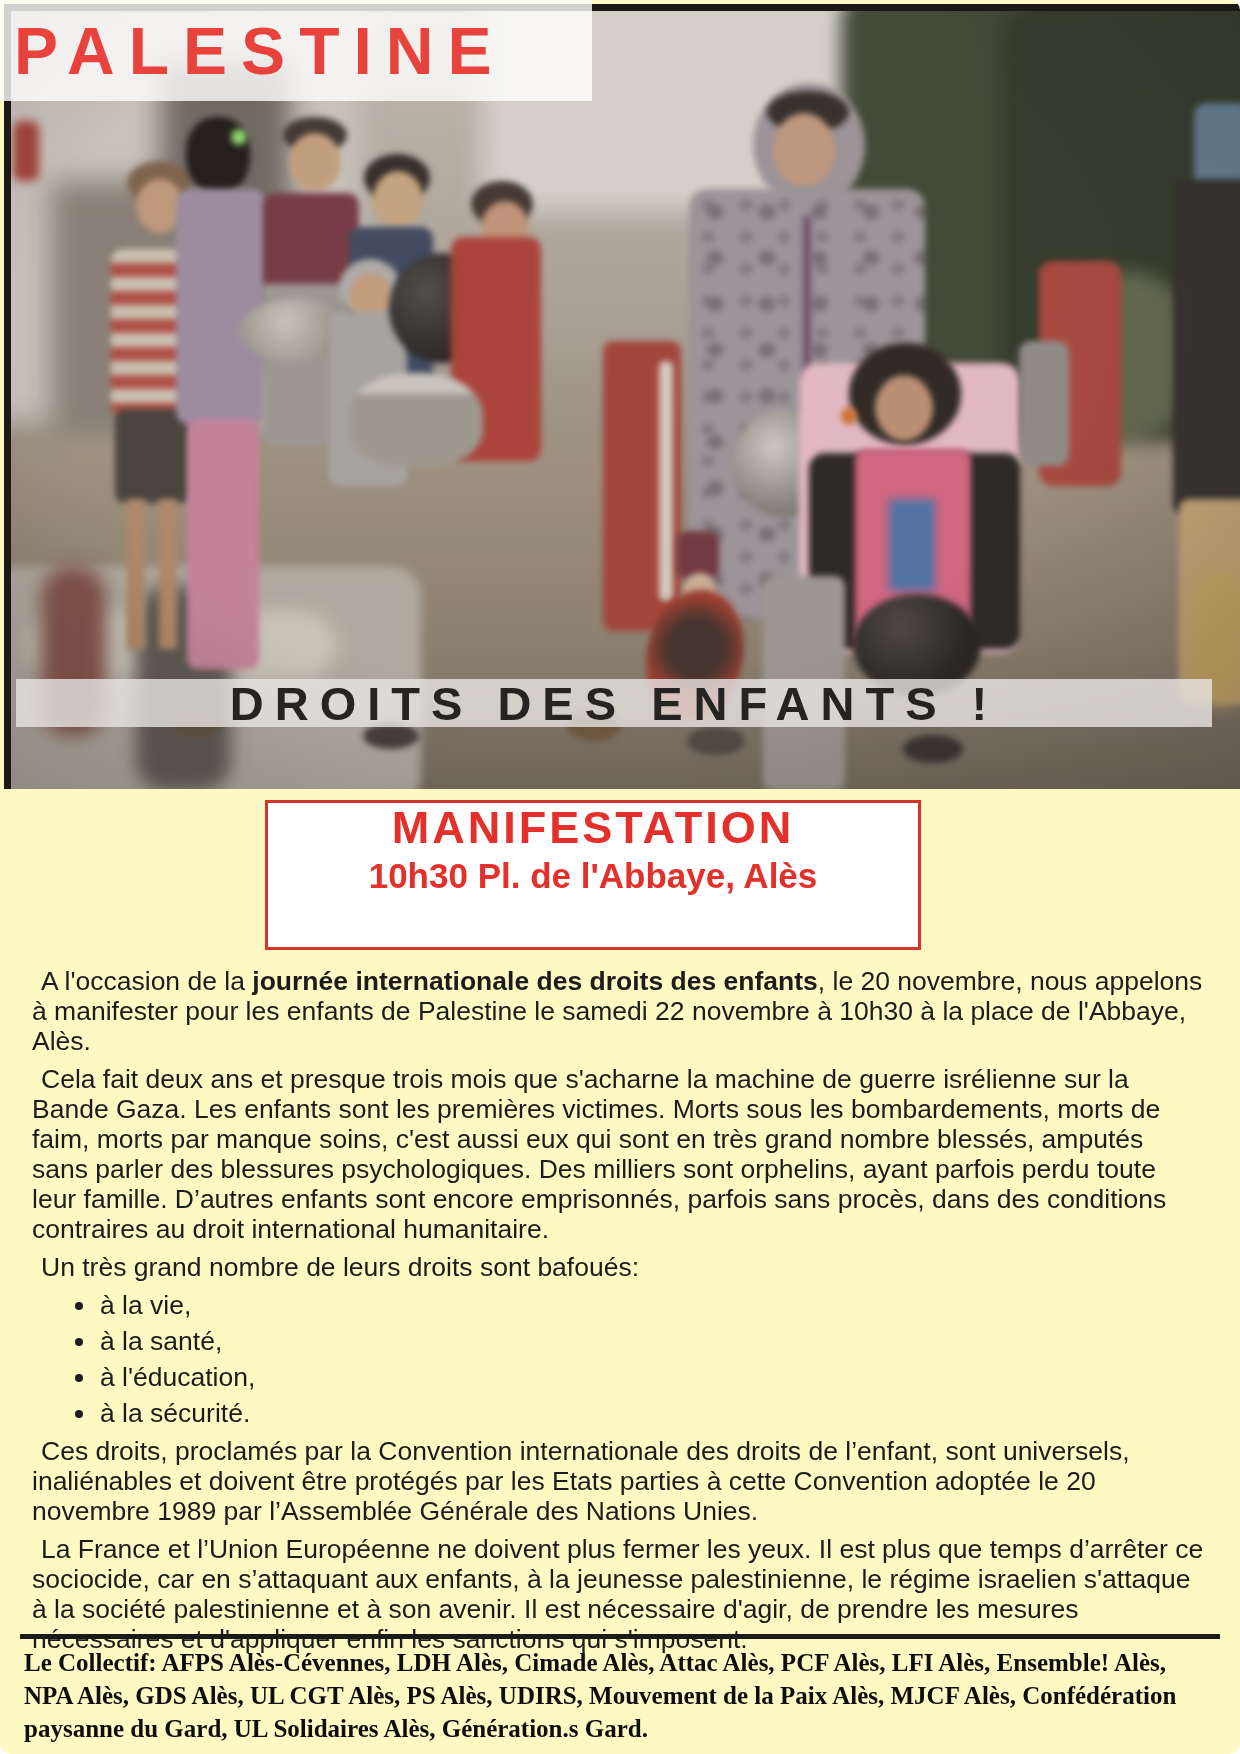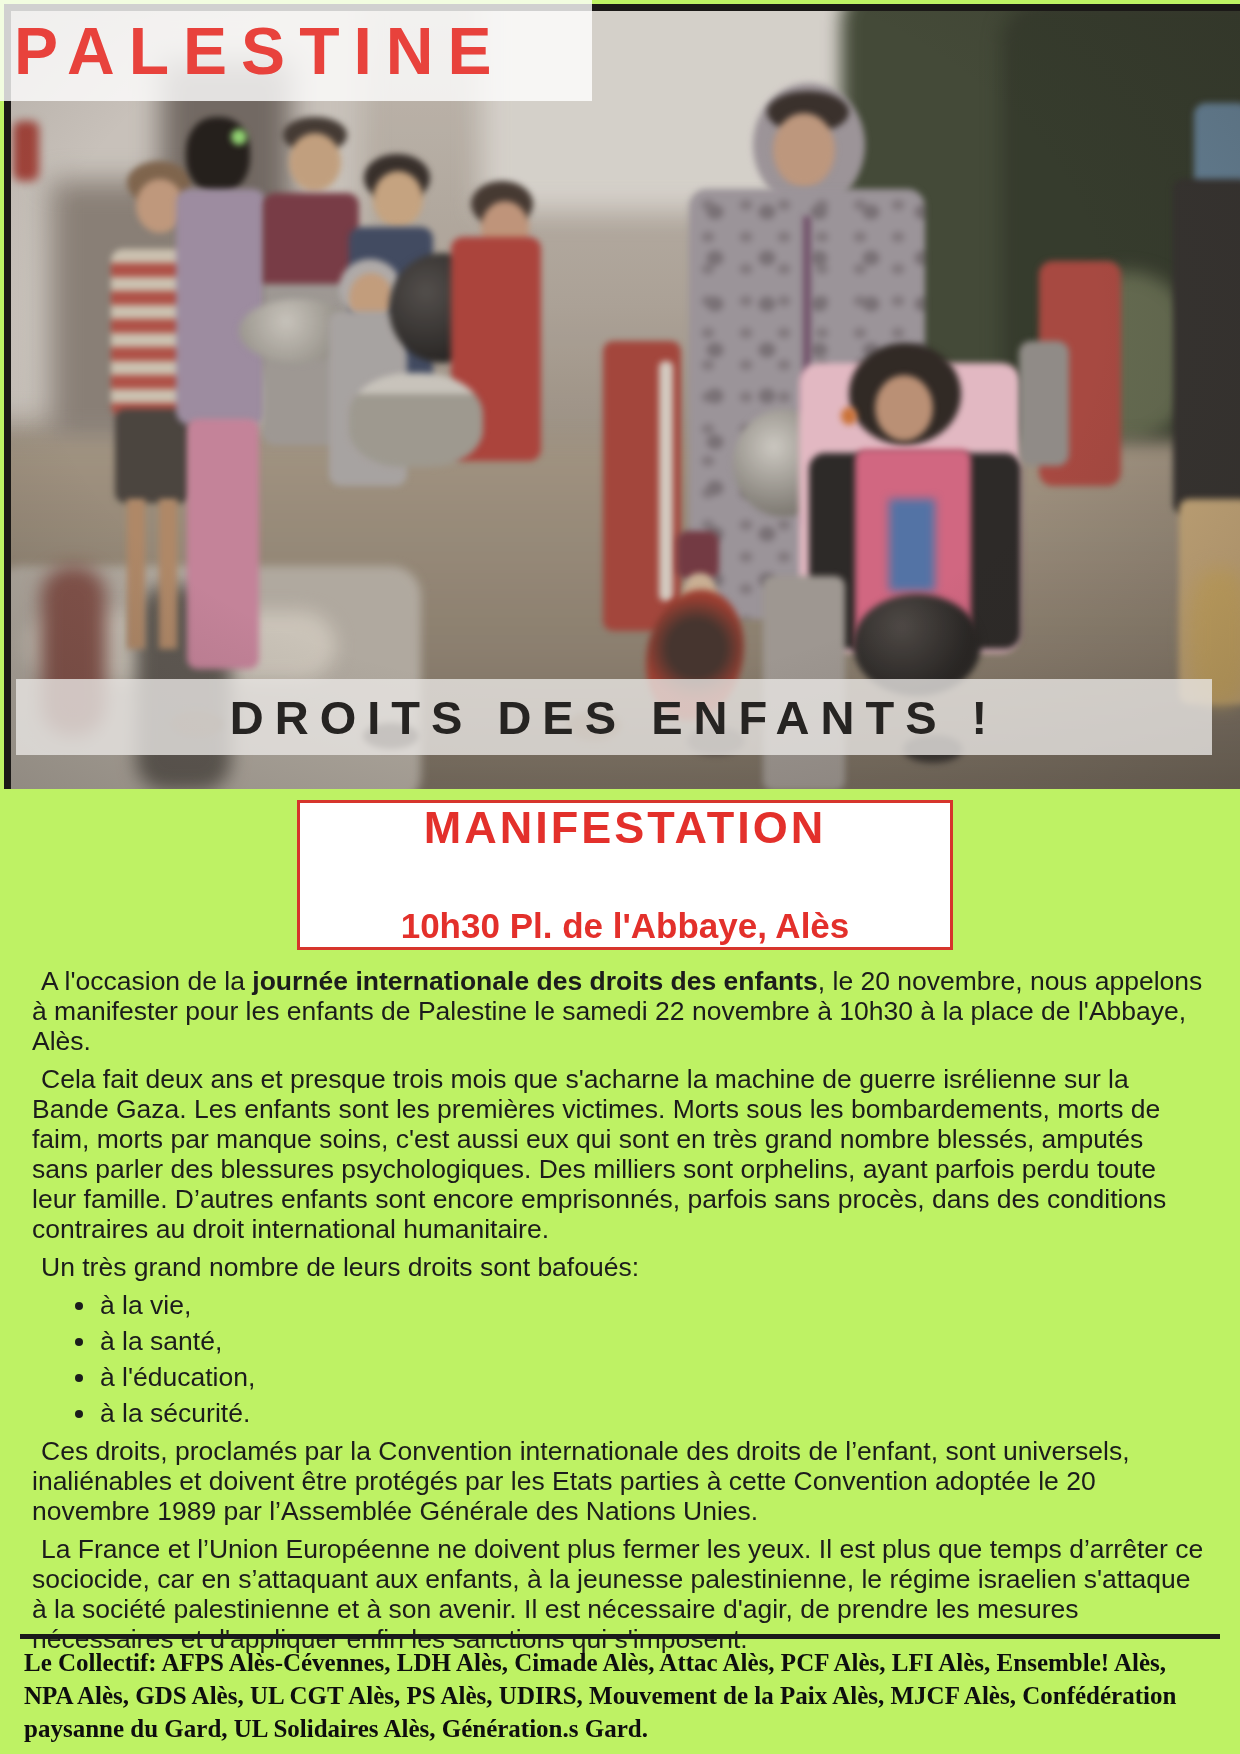--- a/index.html
+++ b/index.html
@@ -1,17 +1,17 @@
 <!DOCTYPE html>
 <html style="--accent-red: #e3302b; --accent-green: #2f7622; --border-red: #d6352c;"><head>
 <meta charset="utf-8">
 <style>
   html,body{margin:0;padding:0;background:#ffffff;}
-  .page{position:relative;width:1240px;height:1754px;background:#bef264;overflow:hidden;
-        font-family:"Liberation Sans",sans-serif;}
+  .page{position:relative;width:1240px;height:1754px;background:#fef9c3;overflow:hidden;
+        font-family:"Liberation Sans",sans-serif;border-radius:10px;}
 
   
   .photo{position:absolute;left:4px;top:4px;width:1236px;height:778px;
          border-left:7px solid #1b1917;border-top:7px solid #1b1917;
          background:linear-gradient(180deg,#c2bbb2 0%,#aca297 38%,#95897a 62%,#80766a 100%);
          overflow:hidden;}
   .ph{position:absolute;}
   .b3{filter:blur(3px);} .b5{filter:blur(5px);} .b9{filter:blur(9px);} .b14{filter:blur(14px);}
 
   .bg-bldg{left:-30px;top:-20px;width:380px;height:430px;background:#ccc6bf;}
@@ -98,28 +98,28 @@
   .f-shoe5{left:892px;top:724px;width:60px;height:28px;background:#2e2a27;border-radius:50%;}
   .ph-vignette{left:0;top:0;right:0;bottom:0;
      background:radial-gradient(ellipse at 45% 40%,rgba(0,0,0,0) 55%,rgba(38,33,28,0.28) 100%);}
   .ph-tone{left:0;top:0;right:0;bottom:0;background:rgba(168,158,146,0.10);}
 
   
   .banner-palestine{position:absolute;left:0;top:0;width:592px;height:101px;
       background:rgba(255,255,255,0.80);display:flex;align-items:center;padding-left:14px;box-sizing:border-box;}
   .banner-palestine span{font-weight:bold;font-size:66px;letter-spacing:14px;color:var(--accent-red,#e8423c);
       font-family:"Liberation Sans",sans-serif;}
-  .banner-droits{position:absolute;left:16px;right:28px;top:679px;height:76px;
+  .banner-droits{position:absolute;left:16px;right:28px;top:679px;height:48px;
       background:rgba(234,232,229,0.78);display:flex;align-items:center;justify-content:center;}
   .banner-droits span{font-weight:bold;font-size:47px;letter-spacing:11px;color:#262422;}
 
   
   .manif-box{position:absolute;left:265px;top:800px;width:650px;height:144px;
       border:3px solid var(--border-red,#d6352c);background:#fff;text-align:center;
-      display:flex;flex-direction:column;justify-content:space-between;gap:2px;margin-left:32px;}
+      display:flex;flex-direction:column;justify-content:flex-start;gap:2px;}
   .manif-title{font-weight:bold;font-size:45px;letter-spacing:3px;color:var(--accent-red,#e3302b);line-height:50px;}
   .manif-date{font-weight:bold;font-size:35px;color:var(--accent-green,#2f7622);line-height:42px;}
   .manif-place{font-weight:bold;font-size:35px;color:var(--accent-red,#e3302b);line-height:42px;}
 
   
   .body-text{position:absolute;left:0;top:958px;width:1240px;padding:0 26px 0 24px;box-sizing:border-box;
       font-size:26.5px;line-height:30px;color:#1c1c1c;}
   .body-text p{margin:8px;text-indent:9px;}
   .body-text ul{margin:0;padding-left:68px;}
   .body-text li{margin:6px;padding-left:2px;}

